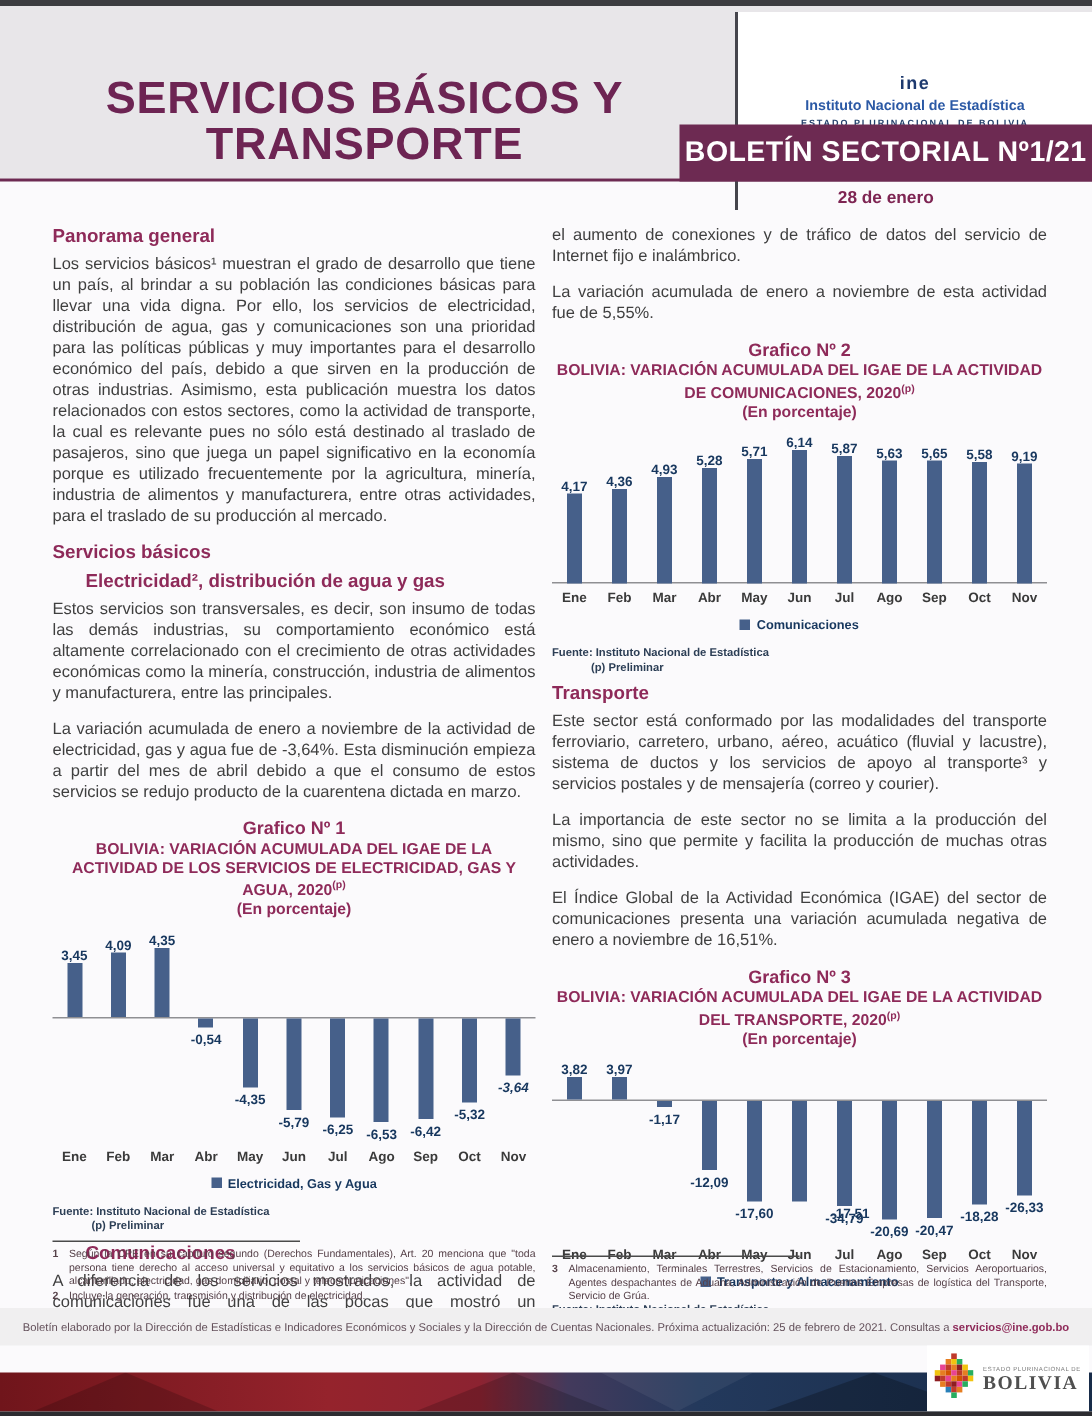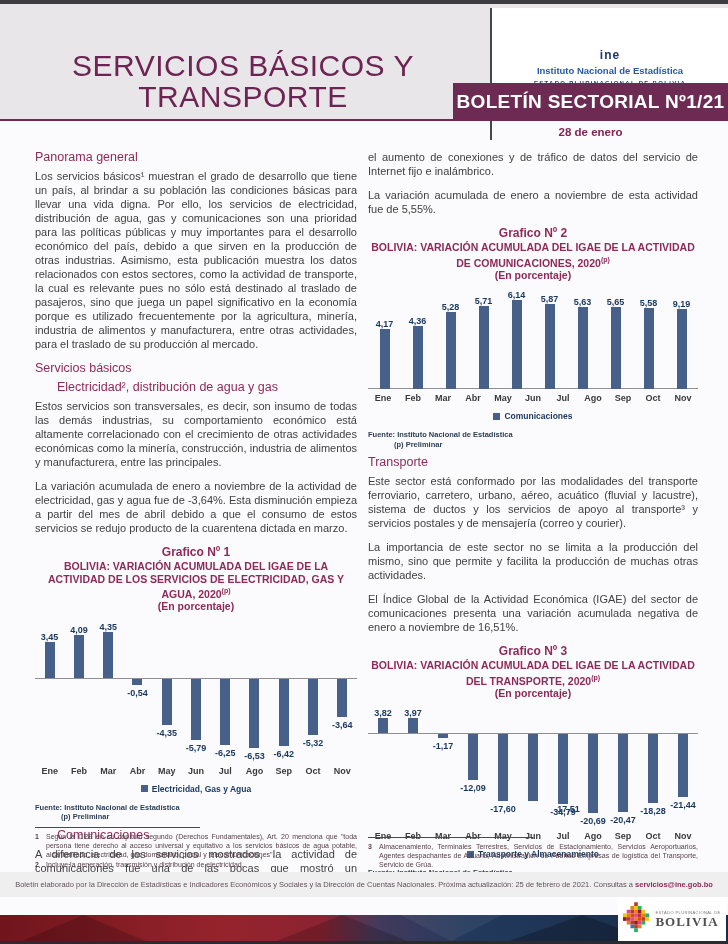--- a/index.html
+++ b/index.html
@@ -5,42 +5,42 @@
   html,body{margin:0;padding:0;background:#cfcdd2;}
   .page{position:relative;width:728px;height:944px;margin:0 auto;background:#fbfafc;
         font-family:"Liberation Sans",sans-serif;overflow:hidden;}
   .top-strip{position:absolute;top:0;left:0;right:0;height:4px;background:#3c3c40;}
   .bottom-strip{position:absolute;bottom:0;left:0;right:0;height:3px;background:#2c2c30;}
 
   
   .header{position:absolute;top:4px;left:0;right:0;height:115px;background:#e8e6e9;}
   .header-line{position:absolute;top:119px;left:0;width:100%;height:2px;background:#6d2a52;}
   .main-title{position:absolute;top:50px;left:28px;width:430px;text-align:center;color:#6d2453;
-              font-weight:normal;font-size:30px;line-height:31px;letter-spacing:.5px;}
+              font-weight:bold;font-size:30px;line-height:31px;letter-spacing:.5px;}
   .vline{position:absolute;top:8px;left:490px;width:2px;height:132px;background:#45454c;}
   .logo-box{position:absolute;top:8px;right:0;width:236px;height:77px;background:#ffffff;
             display:flex;flex-direction:column;align-items:center;justify-content:center;}
   .ine-word{font-size:12px;font-weight:bold;color:#1e3a6e;letter-spacing:1px;line-height:15px;margin-top:40px;}
   .ine-inst{font-size:9.5px;font-weight:bold;color:#2b59a5;margin-top:2px;}
   .rainbow{width:152px;height:3px;margin-top:2px;background:linear-gradient(90deg,
      #e2001a 0 13%,#f39200 13% 26%,#ffd500 26% 40%,#6cb52d 40% 53%,#00963f 53% 60%,
      #009fe3 60% 74%,#2d2e83 74% 88%,#a3195b 88% 100%);}
   .ine-state{font-size:6px;font-weight:bold;color:#24406b;letter-spacing:1.3px;margin-top:2px;}
   .band{position:absolute;top:83px;left:453px;right:0;height:38px;background:#6d2a52;color:#fff;
         font-weight:bold;font-size:19px;text-align:center;line-height:38px;letter-spacing:.3px;}
   .date{position:absolute;top:126px;left:453px;right:0;text-align:center;color:#7e2553;
         font-weight:bold;font-size:11.5px;}
 
   
   .col{position:absolute;top:150px;height:722px;color:#3f3f3f;font-size:11px;line-height:14px;}
   .col-left{left:35px;width:322px;}
   .col-right{left:368px;width:330px;}
   .col p{margin:0 0 10px;text-align:justify;}
   p.cont{text-align-last:justify;}
-  .h-plum{color:#8e2a59;font-size:12.5px;font-weight:normal;margin:0 0 5px;}
+  .h-plum{color:#8e2a59;font-size:12.5px;font-weight:bold;margin:0 0 5px;}
   .mt{margin-top:4px;}
   .indent{margin-left:22px;}
 
   
   .chart-head{text-align:center;color:#8e2a59;font-weight:bold;margin:2px 0 4px;}
   .graf{font-size:12px;margin-bottom:1px;}
   .ct{font-size:10.5px;line-height:12.5px;}
   .ct sup{font-size:7px;}
   .plot{position:relative;display:flex;margin-top:4px;}
   .slot{flex:1;position:relative;}
@@ -158,21 +158,21 @@
           <div class="slot">
             <div class="bar" style="background: rgb(70, 96, 138); height: 67px; top: 62px;"></div>
             <div class="vlab" style="top: 130px;">-6,42</div>
           </div>
           <div class="slot">
             <div class="bar" style="background: rgb(70, 96, 138); height: 56px; top: 62px;"></div>
             <div class="vlab" style="top: 119px;">-5,32</div>
           </div>
           <div class="slot">
             <div class="bar" style="background: rgb(70, 96, 138); height: 38px; top: 62px;"></div>
-            <div class="vlab" style="top: 101px;">-3,64</div>
+            <div class="vlab" style="top: 101px; font-style: italic;">-3,64</div>
           </div>
         </div>
       <div class="months">
           <span>Ene</span>
           <span>Feb</span>
           <span>Mar</span>
           <span>Abr</span>
           <span>May</span>
           <span>Jun</span>
           <span>Jul</span>
@@ -218,20 +218,24 @@
           <div class="axis" style="top: 103px;"></div>
           <div class="slot">
             <div class="bar" style="background: rgb(70, 96, 138); height: 60px; top: 44px;"></div>
             <div class="vlab" style="top: 32px; text-align: center;">4,17</div>
           </div>
           <div class="slot">
             <div class="bar" style="background: rgb(70, 96, 138); height: 63px; top: 41px;"></div>
             <div class="vlab" style="top: 29px;">4,36</div>
           </div>
           <div class="slot">
+            <div class="bar" style="background: rgb(70, 96, 138); height: 71px; top: 33px;"></div>
+            <div class="vlab" style="top: 21px;">4,93</div>
+          </div>
+          <div class="slot">
             <div class="bar" style="background: rgb(70, 96, 138); height: 77px; top: 27px;"></div>
             <div class="vlab" style="top: 15px;">5,28</div>
           </div>
           <div class="slot">
             <div class="bar" style="background: rgb(70, 96, 138); height: 83px; top: 21px;"></div>
             <div class="vlab" style="top: 9px;">5,71</div>
           </div>
           <div class="slot">
             <div class="bar" style="background: rgb(70, 96, 138); height: 89px; top: 15px;"></div>
             <div class="vlab" style="top: 3px;">6,14</div>
@@ -325,21 +329,21 @@
           <div class="slot">
             <div class="bar" style="background: rgb(70, 96, 138); height: 78px; top: 31px;"></div>
             <div class="vlab" style="top: 110px;">-20,47</div>
           </div>
           <div class="slot">
             <div class="bar" style="background: rgb(70, 96, 138); height: 69px; top: 31px;"></div>
             <div class="vlab" style="top: 101px;">-18,28</div>
           </div>
           <div class="slot">
             <div class="bar" style="background: rgb(70, 96, 138); height: 63px; top: 31px;"></div>
-            <div class="vlab" style="top: 95px;">-21,44</div>
+            <div class="vlab" style="top: 95px;">-26,33</div>
           </div>
         </div>
       <div class="months">
           <span>Ene</span>
           <span>Feb</span>
           <span>Mar</span>
           <span>Abr</span>
           <span>May</span>
           <span>Jun</span>
           <span>Jul</span>

